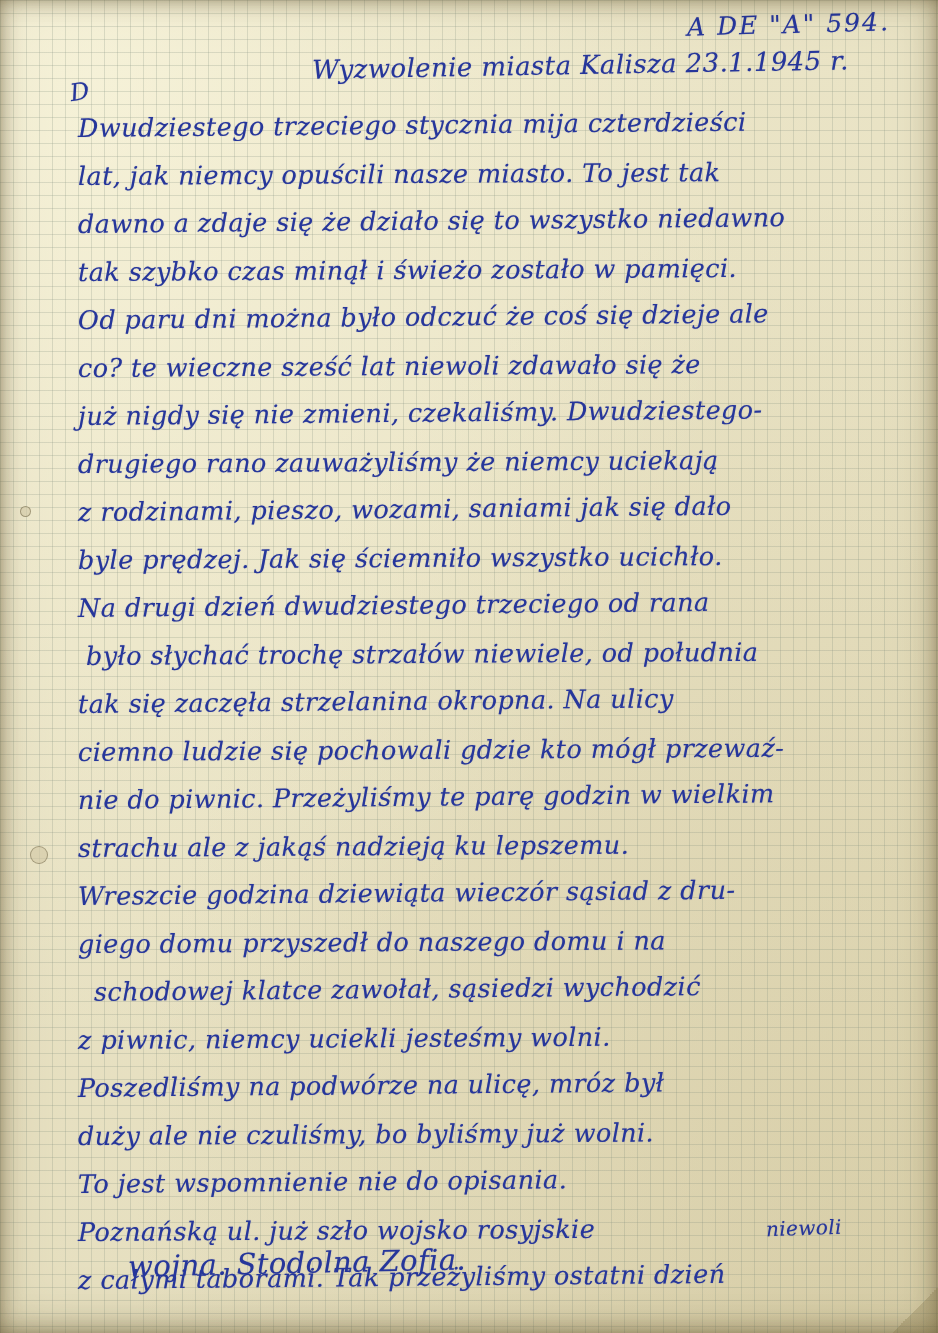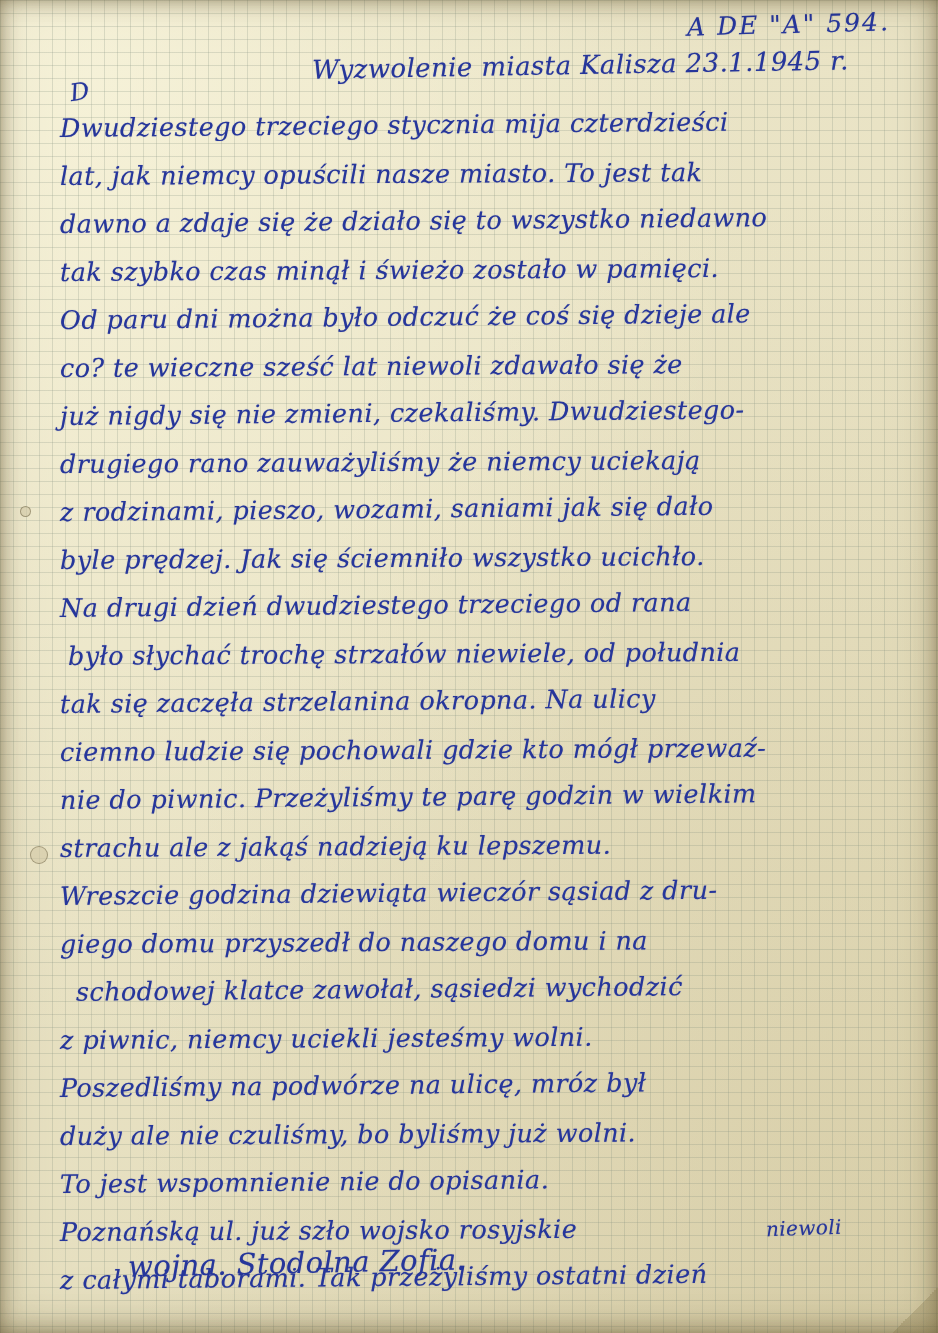--- a/index.html
+++ b/index.html
@@ -77,21 +77,21 @@
   }
   .margin-mark {
     position: absolute;
     left: 70px;
     top: 78px;
     font-size: 24px;
     transform: rotate(-8deg);
   }
   .body-text {
     position: absolute;
-    left: 60px;
+    left: 78px;
     top: 104px;
     width: 838px;
   }
   .line {
     font-size: 25.5px;
     line-height: 48px;
     white-space: nowrap;
     transform-origin: left center;
   }
   .line:nth-child(odd)  { transform: rotate(-0.55deg); }

